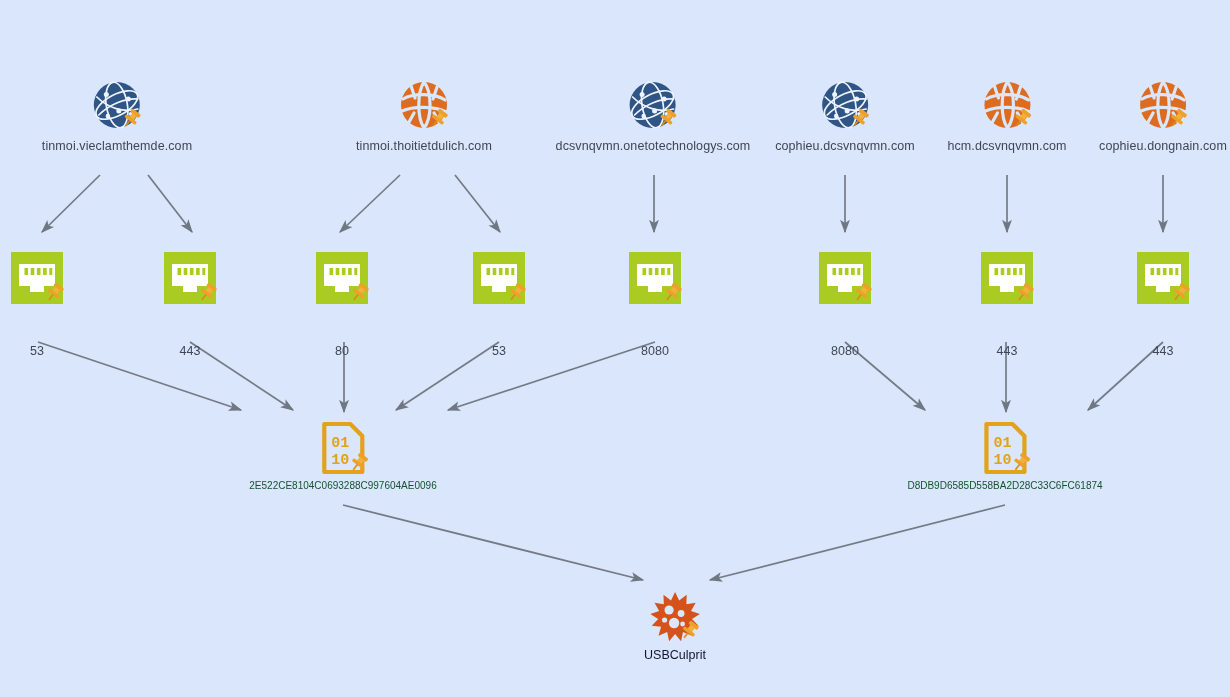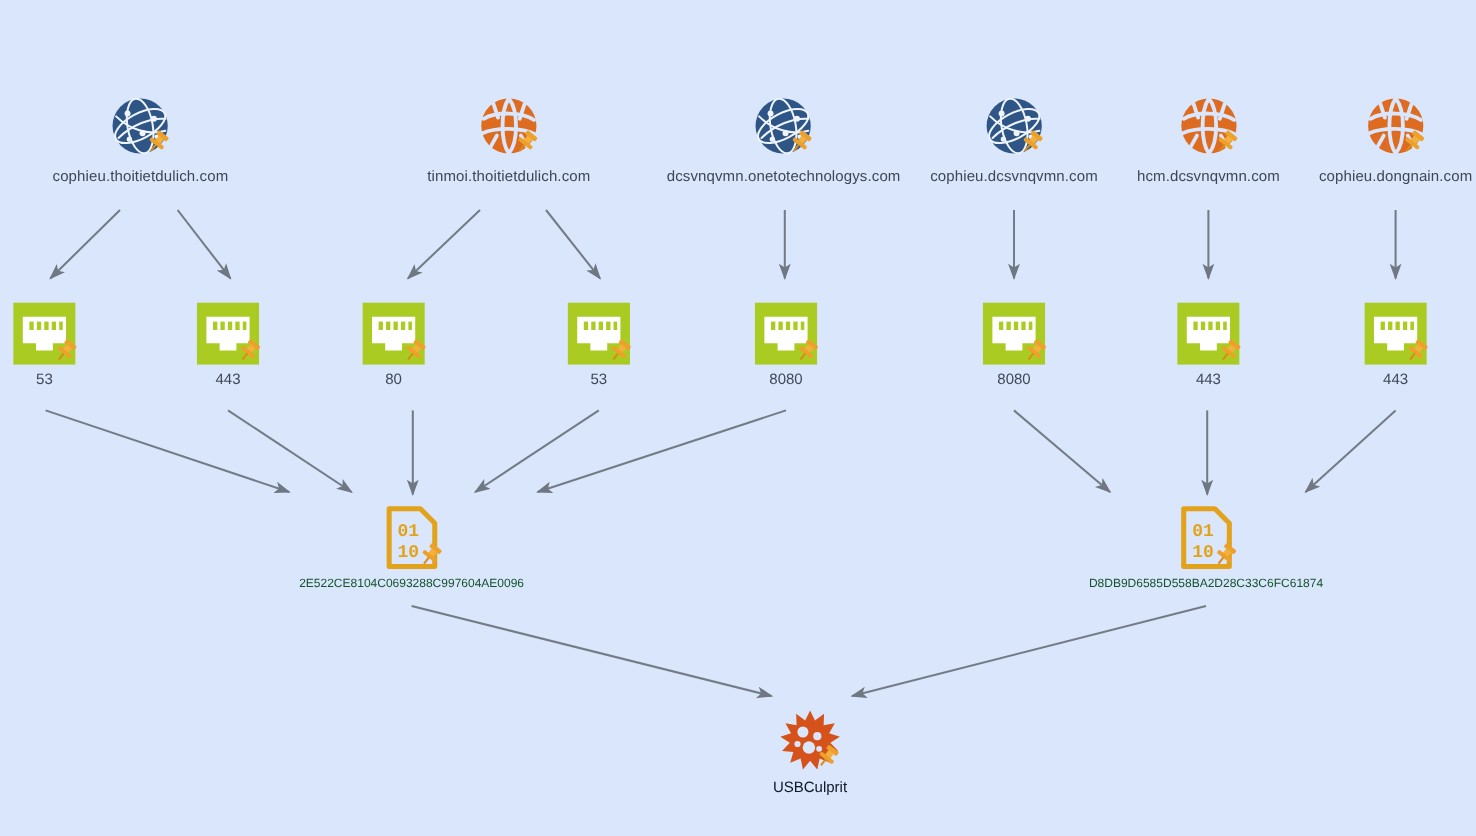--- a/index.html
+++ b/index.html
@@ -42,20 +42,21 @@
   }
   .node-label {
     margin-top: 3px;
     font-size: 12.5px;
     color: #3f4756;
     letter-spacing: 0.1px;
   }
   .label-port {
     font-size: 12.5px;
     color: #3f4756;
+    margin-top: 36px;
   }
   .label-hash {
     font-size: 10px;
     color: #14532d;
   }
   .label-malware {
     font-size: 12.5px;
     color: #0f172a;
   }
 </style>
@@ -106,21 +107,21 @@
               <circle cx="18" cy="38" r="2.2"></circle>
               <circle cx="41" cy="36" r="2.0"></circle>
             </g>
           </svg><span class="pin" style="left: 31px; top: 30px;"><svg width="22" height="22" viewBox="0 0 22 22">
               <g transform="rotate(38 11 10)">
                 <rect x="5.6" y="2.0" width="10.8" height="4.0" rx="1.1" fill="#eda02a"></rect>
                 <rect x="8.3" y="5.6" width="5.4" height="5.2" fill="#f3b03c"></rect>
                 <rect x="4.2" y="10.2" width="13.6" height="3.4" rx="1.3" fill="#eda02a"></rect>
                 <rect x="10.2" y="13.2" width="1.7" height="6.6" fill="#d98c18"></rect>
               </g>
-            </svg></span></div><div class="node-label">cophieu.thoitietdulich.com</div></div>
+            </svg></span></div><div class="node-label">tinmoi.vieclamthemde.com</div></div>
       <div class="node" style="left: 424px; top: 78px;"><div class="node-icon"><svg width="54" height="54" viewBox="0 0 54 54">
             <circle cx="27" cy="27" r="23" fill="#dd6b20"></circle>
             <g stroke="#d9e6fb" stroke-width="3.2" fill="none" stroke-linecap="round">
               <path d="M6 21 C16 15, 38 15, 48 22"></path>
               <path d="M5 33 C16 28, 38 28, 49 34"></path>
               <path d="M27 4 C20 14, 20 40, 27 50"></path>
               <path d="M27 4 C35 14, 35 40, 27 50"></path>
               <path d="M14 8 L18 20"></path>
               <path d="M40 9 L36 21"></path>
               <path d="M12 44 L17 35"></path>
@@ -249,21 +250,21 @@
               <rect x="38.3" y="16" width="3.0" height="7"></rect>
             </g>
           </svg><span class="pin" style="left: 33px; top: 30px;"><svg width="22" height="22" viewBox="0 0 22 22">
               <g transform="rotate(38 11 10)">
                 <rect x="5.6" y="2.0" width="10.8" height="4.0" rx="1.1" fill="#eda02a"></rect>
                 <rect x="8.3" y="5.6" width="5.4" height="5.2" fill="#f3b03c"></rect>
                 <rect x="4.2" y="10.2" width="13.6" height="3.4" rx="1.3" fill="#eda02a"></rect>
                 <rect x="10.2" y="13.2" width="1.7" height="6.6" fill="#d98c18"></rect>
               </g>
             </svg></span></div><div class="label-port">443</div></div>
-      <div class="node" style="left: 328px; top: 252px; text-align: center;"><div class="node-icon"><svg width="52" height="52" viewBox="0 0 52 52">
+      <div class="node" style="left: 342px; top: 252px; text-align: center;"><div class="node-icon"><svg width="52" height="52" viewBox="0 0 52 52">
             <rect x="0" y="0" width="52" height="52" fill="#aacc22"></rect>
             <path d="M8 12 H44 V34 H33 V40 H19 V34 H8 Z" fill="#ffffff"></path>
             <g fill="#aacc22">
               <rect x="13.5" y="16" width="3.6" height="7"></rect>
               <rect x="19.7" y="16" width="3.6" height="7"></rect>
               <rect x="25.9" y="16" width="3.6" height="7"></rect>
               <rect x="32.1" y="16" width="3.6" height="7"></rect>
               <rect x="38.3" y="16" width="3.0" height="7"></rect>
             </g>
           </svg><span class="pin" style="left: 33px; top: 30px;"><svg width="22" height="22" viewBox="0 0 22 22">

